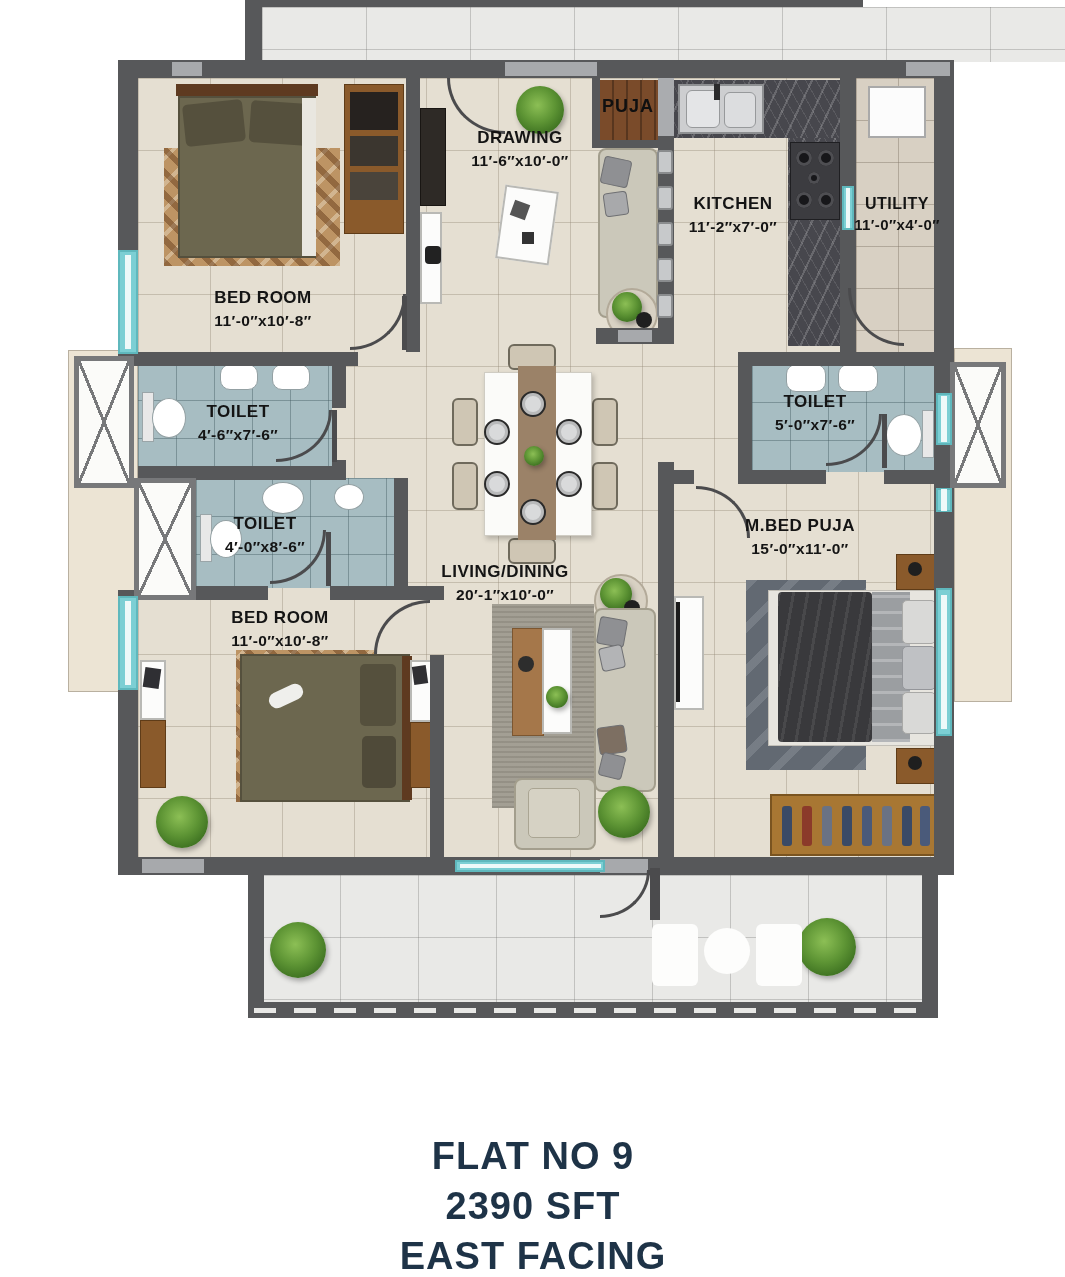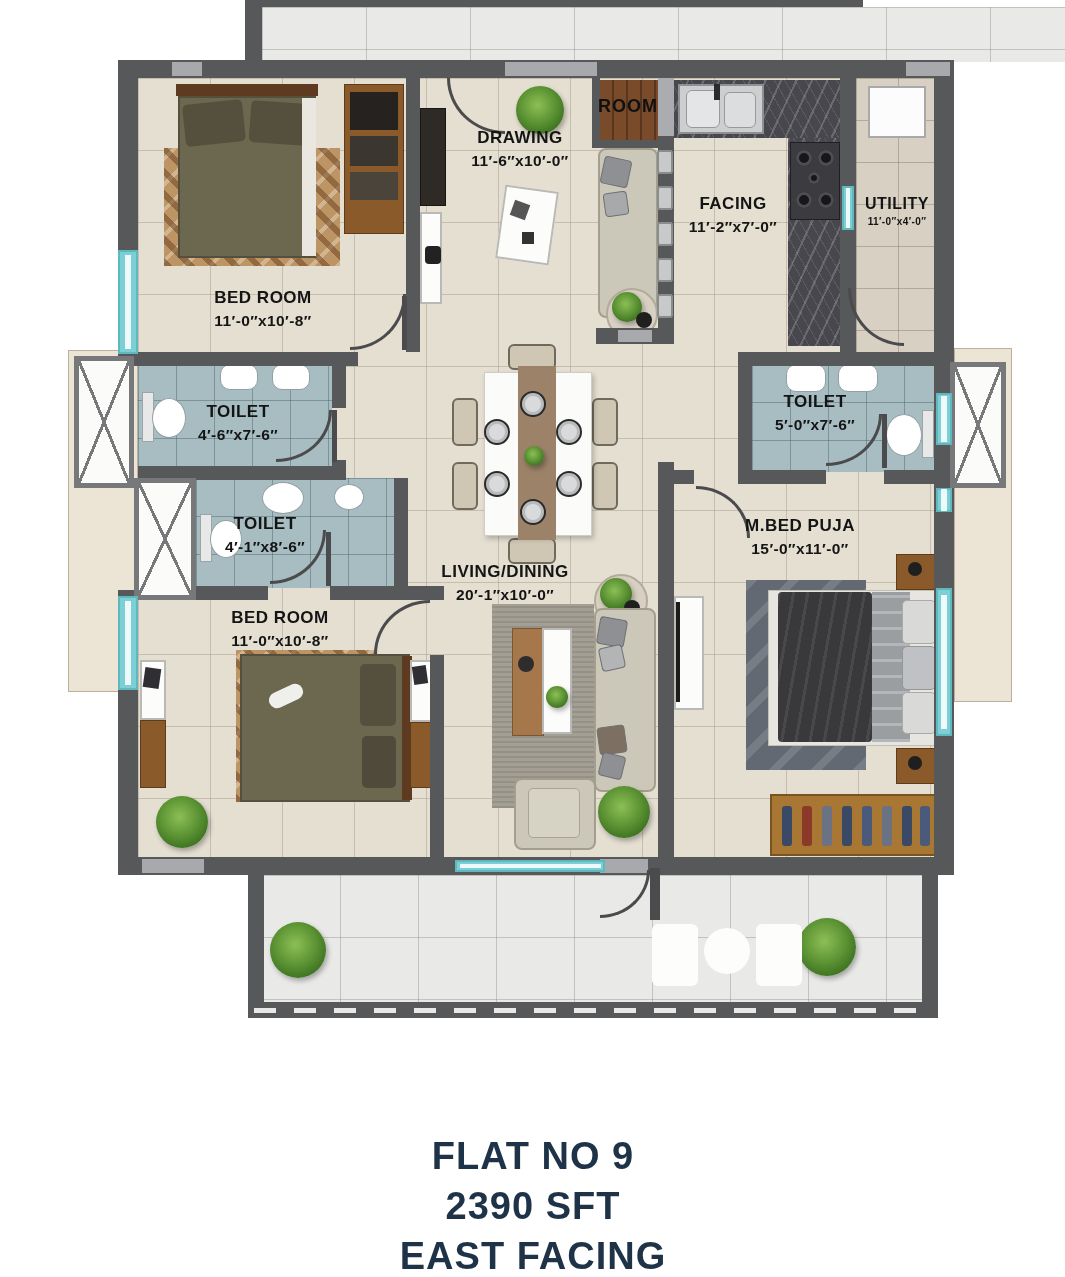--- a/index.html
+++ b/index.html
@@ -63,21 +63,21 @@
   .plate{border-radius:50%;background:#d9dadb;border:2px solid #2a2a2a;
     box-shadow:inset 0 0 0 3px #b9babb;box-sizing:border-box;}
   .white-furn{background:#fcfcfb;border:2px solid #b9b9b5;box-sizing:border-box;}
   .wood-furn{background:#8a5a2b;border:1px solid #5f3c18;box-sizing:border-box;}
   .cab{background:#c7c9cb;border:2px solid #8a8c8e;border-radius:3px;box-sizing:border-box;}
   .burner{border-radius:50%;background:#17171a;box-shadow:inset 0 0 0 3px #4e4e52;}
   .cloth{border-radius:3px;}
   .room-label{text-align:center;z-index:40;pointer-events:none;}
   .label-name{font-weight:700;font-size:17px;line-height:1.45;color:#141414;letter-spacing:.5px;}
   .label-dims{font-weight:700;font-size:15.5px;line-height:1.35;color:#141414;letter-spacing:.4px;}
-  .label-sm .label-dims{font-size:10px;}
+  .label-sm .label-dims{font-size:15px;}
   .puja-label{font-weight:700;font-size:18px;color:#101010;letter-spacing:1px;text-align:center;z-index:40;}
   .footer{color:#1e3347;text-align:center;font-weight:700;font-size:38px;line-height:1.32;letter-spacing:1px;}
   .dashes{background:repeating-linear-gradient(90deg,#e8e8e6 0 22px,transparent 22px 40px);}
   .z1{z-index:1}.z2{z-index:2}.z3{z-index:3}.z10{z-index:10}.z20{z-index:20}
 </style>
 </head>
 <body>
 
 <div id="stage">
 
@@ -300,37 +300,37 @@
 
   <div class="abs room-label" style="left:143px;top:286px;width:240px">
     <div class="label-name">BED ROOM</div>
     <div class="label-dims">11′-0″x10′-8″</div>
   </div>
   <div class="abs room-label" style="left:430px;top:126px;width:180px">
     <div class="label-name">DRAWING</div>
     <div class="label-dims">11′-6″x10′-0″</div>
   </div>
   <div class="abs puja-label" style="left:598px;top:96px;width:60px">
-    <div>ROOM</div>
+    <div>PUJA</div>
   </div>
   <div class="abs room-label" style="left:653px;top:192px;width:160px">
-    <div class="label-name">FACING</div>
+    <div class="label-name">KITCHEN</div>
     <div class="label-dims">11′-2″x7′-0″</div>
   </div>
   <div class="abs room-label label-sm" style="left:843px;top:192px;width:108px">
     <div class="label-name" style="font-size:16px">UTILITY</div>
     <div class="label-dims">11′-0″x4′-0″</div>
   </div>
   <div class="abs room-label" style="left:158px;top:400px;width:160px">
     <div class="label-name">TOILET</div>
     <div class="label-dims">4′-6″x7′-6″</div>
   </div>
   <div class="abs room-label" style="left:185px;top:512px;width:160px">
     <div class="label-name">TOILET</div>
-    <div class="label-dims">4′-1″x8′-6″</div>
+    <div class="label-dims">4′-0″x8′-6″</div>
   </div>
   <div class="abs room-label" style="left:735px;top:390px;width:160px">
     <div class="label-name">TOILET</div>
     <div class="label-dims">5′-0″x7′-6″</div>
   </div>
   <div class="abs room-label" style="left:415px;top:560px;width:180px">
     <div class="label-name">LIVING/DINING</div>
     <div class="label-dims">20′-1″x10′-0″</div>
   </div>
   <div class="abs room-label" style="left:160px;top:606px;width:240px">

